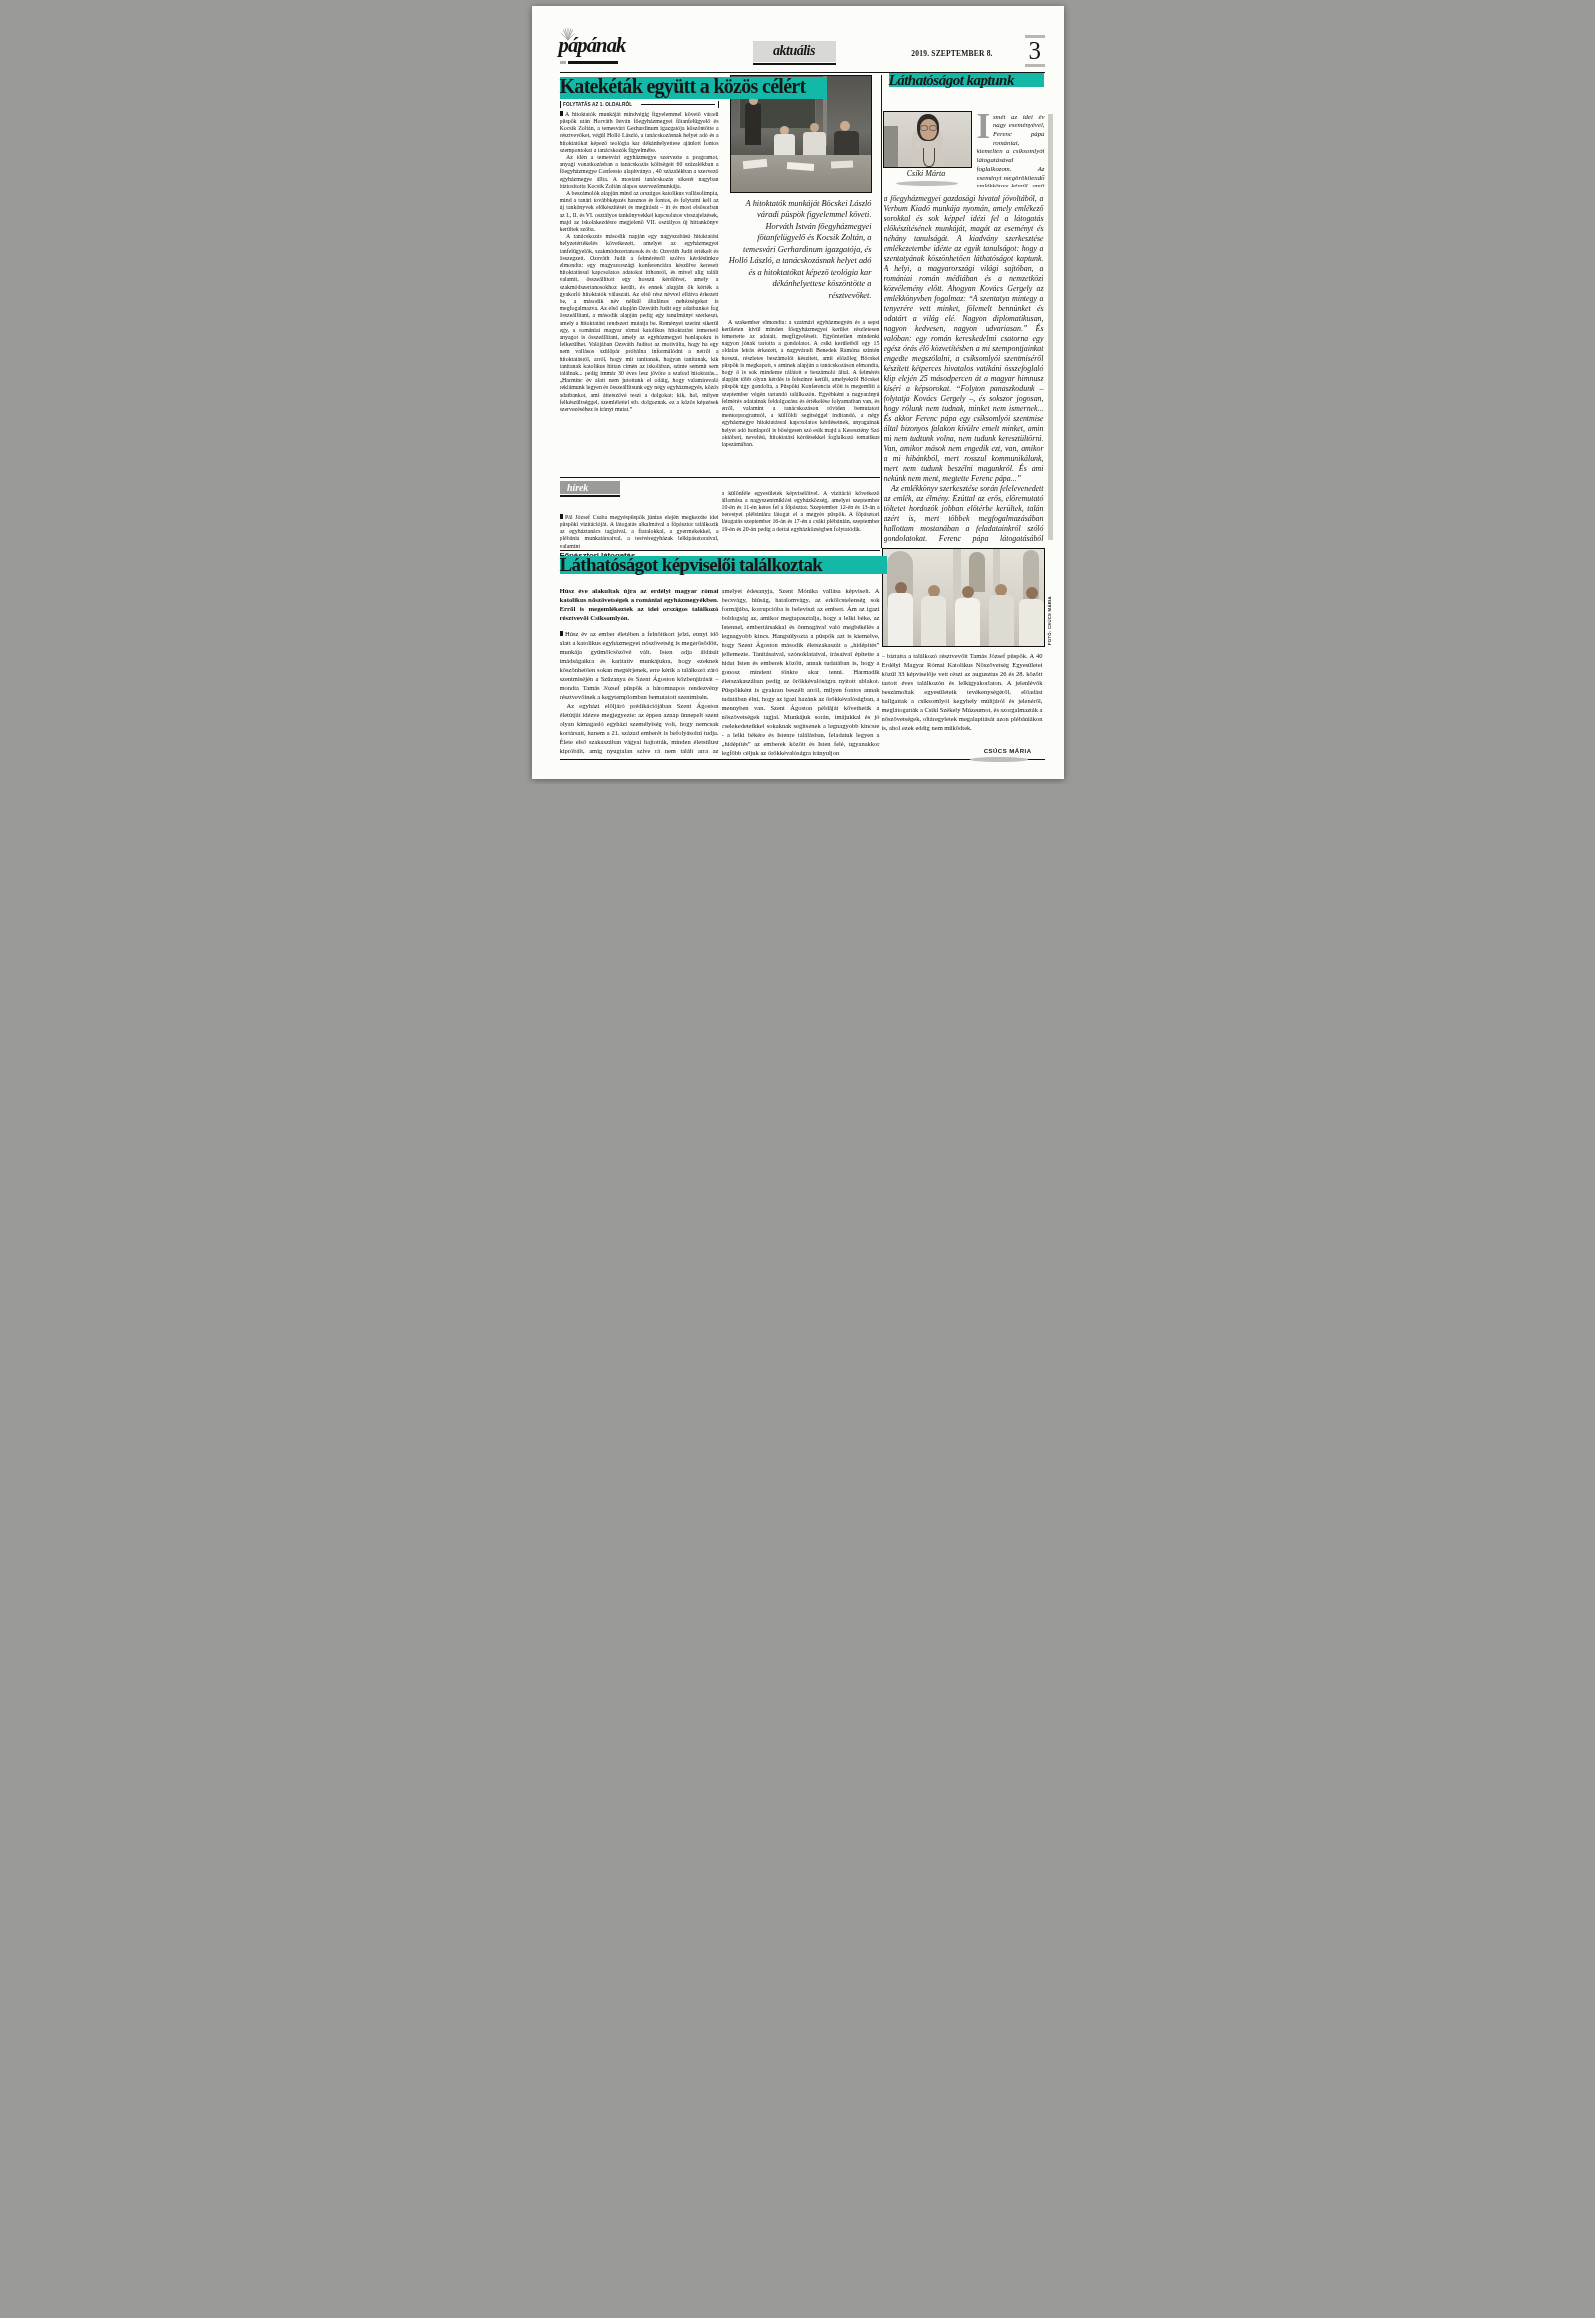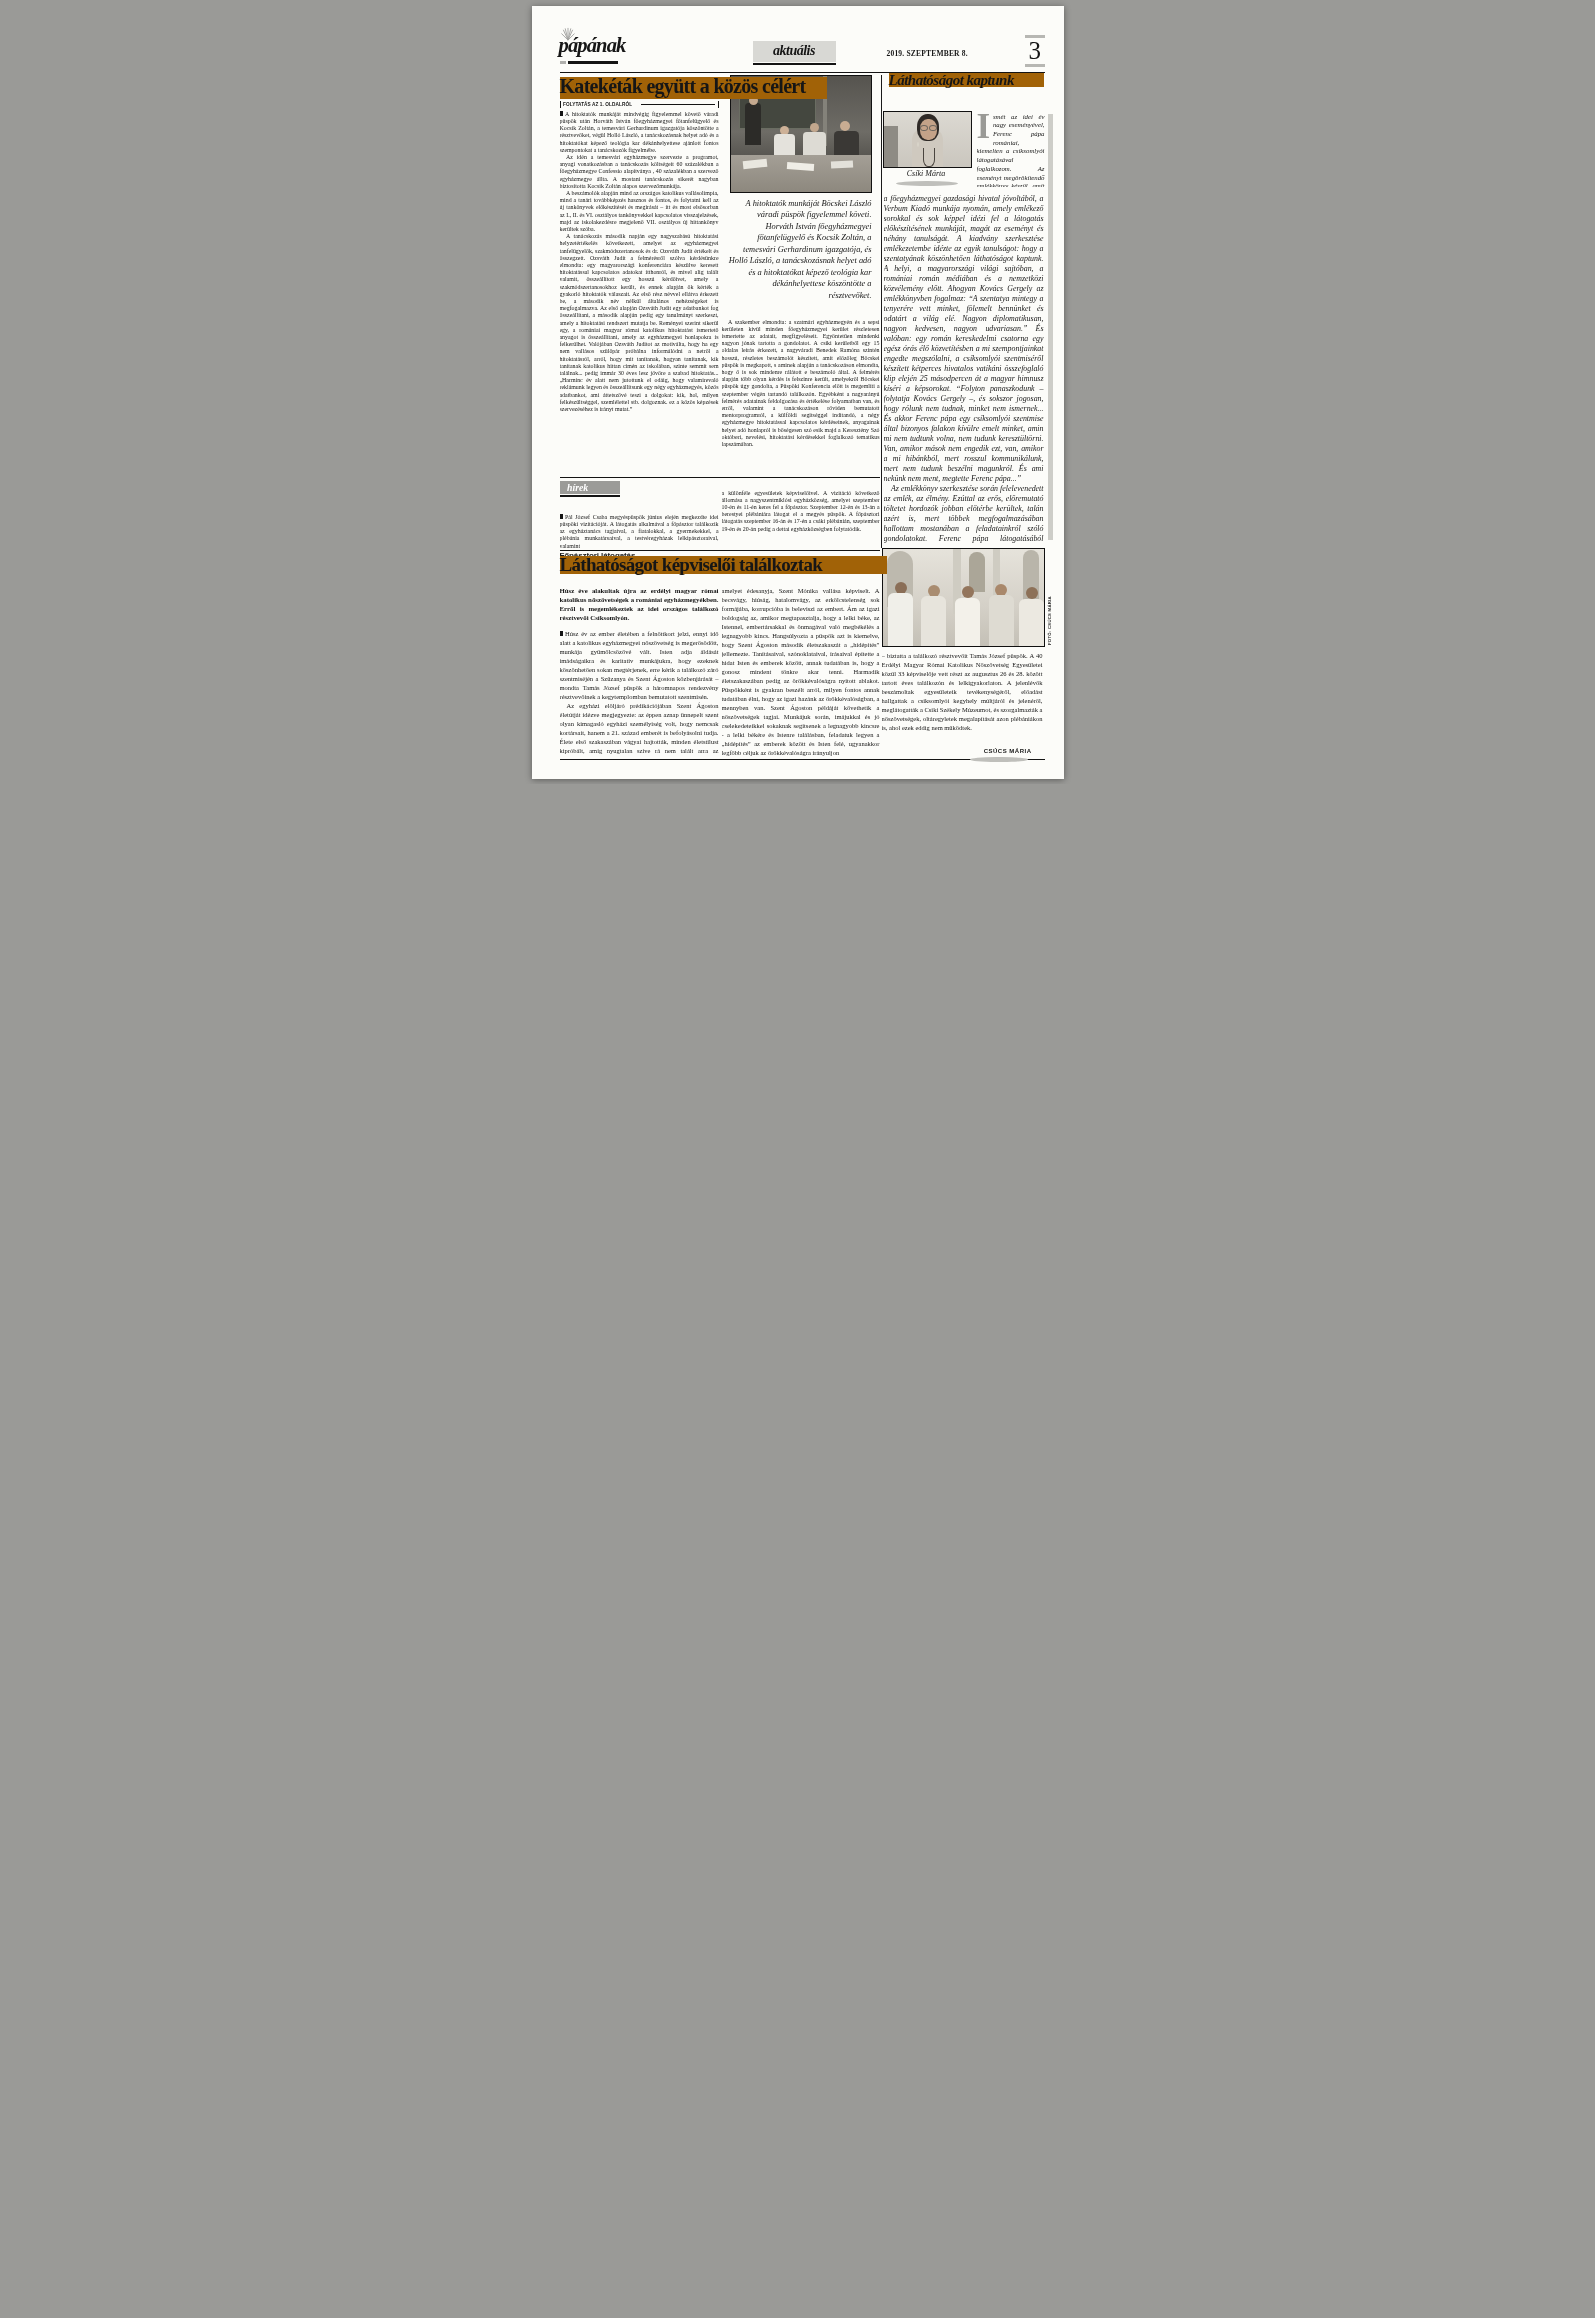--- a/index.html
+++ b/index.html
@@ -7,26 +7,26 @@
         font-family:"Liberation Serif","DejaVu Serif",serif;color:#161616;overflow:hidden;
         box-shadow:0 0.9px 6.5px rgba(0,0,0,.4);}
   .abs{position:absolute;}
   
   .masthead{font-style:italic;font-weight:bold;font-size:20.6px;letter-spacing:-0.9px;line-height:1;}
   .logo-underline-gray{background:#b0b0ad;}
   .logo-underline-black{background:#141414;}
   .section-box{background:#d8d8d4;display:flex;align-items:center;justify-content:center;}
   .section-box span{font-style:italic;font-weight:bold;font-size:14px;letter-spacing:-0.5px;}
   .section-bar{background:#141414;}
-  .issue-date{font-weight:bold;font-size:7.5px;letter-spacing:0.2px;text-align:left;}
+  .issue-date{font-weight:bold;font-size:7.5px;letter-spacing:0.2px;text-align:center;}
   .pagenum{font-size:25px;line-height:1;text-align:center;}
   .pagenum-bar{background:#b7b7b3;}
   .hrule{background:#141414;}
   
-  .headline{font-weight:bold;letter-spacing:-0.7px;line-height:.98;background:#a16207;z-index:3;}
+  .headline{font-weight:bold;letter-spacing:-0.7px;line-height:.98;background:#14b8a6;z-index:3;}
   .headline.main{font-size:20px;}
   .headline.bottom{font-size:19px;}
   .headline.right{font-size:15px;font-style:italic;letter-spacing:-0.5px;}
   .cont-row{display:flex;align-items:center;gap:2.8px;height:7.5px;}
   .cont-bar{width:0.9px;height:7px;background:#141414;}
   .cont-label{font-family:"Liberation Sans",sans-serif;font-weight:bold;font-size:5.1px;
               letter-spacing:0.1px;white-space:nowrap;transform:scaleX(.92);transform-origin:left center;}
   .cont-line{flex:1;border-top:1.2px solid #141414;}
   
   .bodytxt{font-size:5.9px;line-height:7.2px;text-align:justify;overflow:hidden;}

